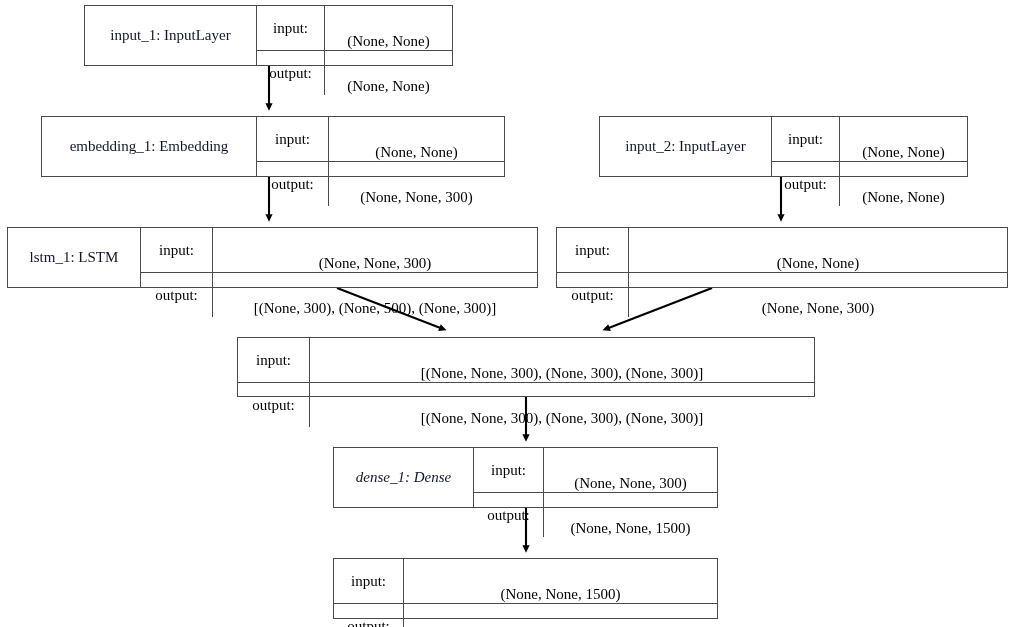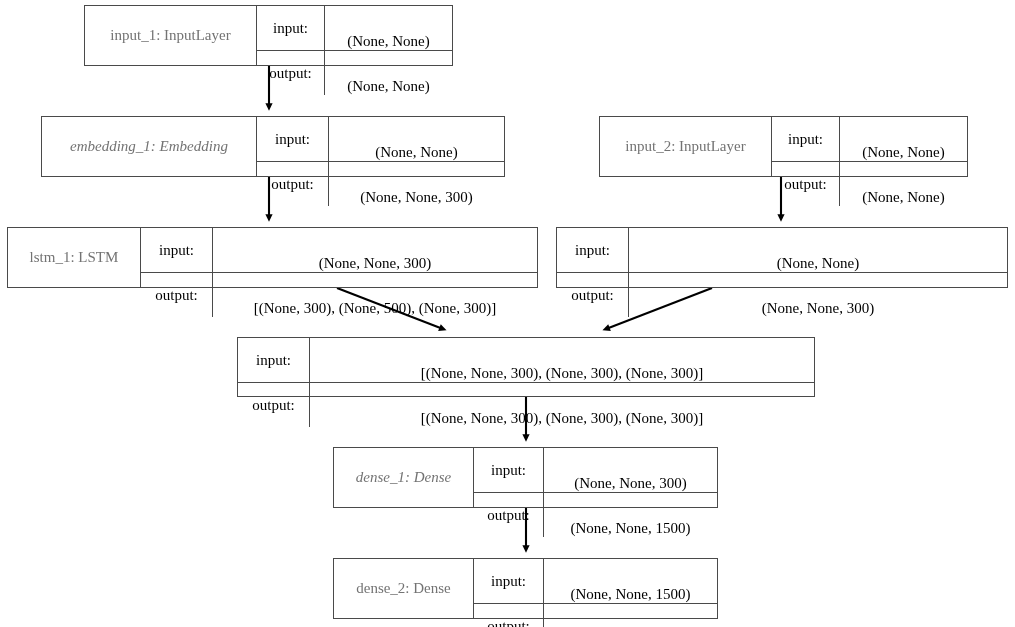--- a/index.html
+++ b/index.html
@@ -34,21 +34,21 @@
     align-items: stretch;
     z-index: 2;
   }
   .node-name {
     box-sizing: border-box;
     display: flex;
     align-items: center;
     justify-content: center;
     padding: 0 10px;
     font-size: 15px;
-    color: #737373;
+    color: #0f172a;
     white-space: nowrap;
     border-right: 1.6px solid #4a4a4a;
   }
   .io-table {
     box-sizing: border-box;
     display: flex;
     flex-direction: column;
     flex: 1 1 auto;
   }
   .io-row {
@@ -119,21 +119,21 @@
         <div class="io-value">(None, None)</div>
       </div>
       <div class="io-row">
         <div class="io-label" style="width:68px;">output:</div>
         <div class="io-value">(None, None)</div>
       </div>
     </div>
   </div>
 
   <div class="node" style="left:41px; top:116px; width:464px; height:61px;">
-    <div class="node-name" style="width:215px;font-style:italic;">embedding_1: Embedding</div>
+    <div class="node-name" style="width:215px;">embedding_1: Embedding</div>
     <div class="io-table">
       <div class="io-row top">
         <div class="io-label" style="width:72px;">input:</div>
         <div class="io-value">(None, None)</div>
       </div>
       <div class="io-row">
         <div class="io-label" style="width:72px;">output:</div>
         <div class="io-value">(None, None, 300)</div>
       </div>
     </div>
@@ -201,21 +201,20 @@
         <div class="io-value">(None, None, 300)</div>
       </div>
       <div class="io-row">
         <div class="io-label" style="width:70px;">output:</div>
         <div class="io-value">(None, None, 1500)</div>
       </div>
     </div>
   </div>
 
   <div class="node" style="left:333px; top:558px; width:385px; height:61px;">
-    <div class="node-name" style="width:140px;">dense_2: Dense</div>
     <div class="io-table">
       <div class="io-row top">
         <div class="io-label" style="width:70px;">input:</div>
         <div class="io-value">(None, None, 1500)</div>
       </div>
       <div class="io-row">
         <div class="io-label" style="width:70px;">output:</div>
         <div class="io-value">(None, None, 17000)</div>
       </div>
     </div>

